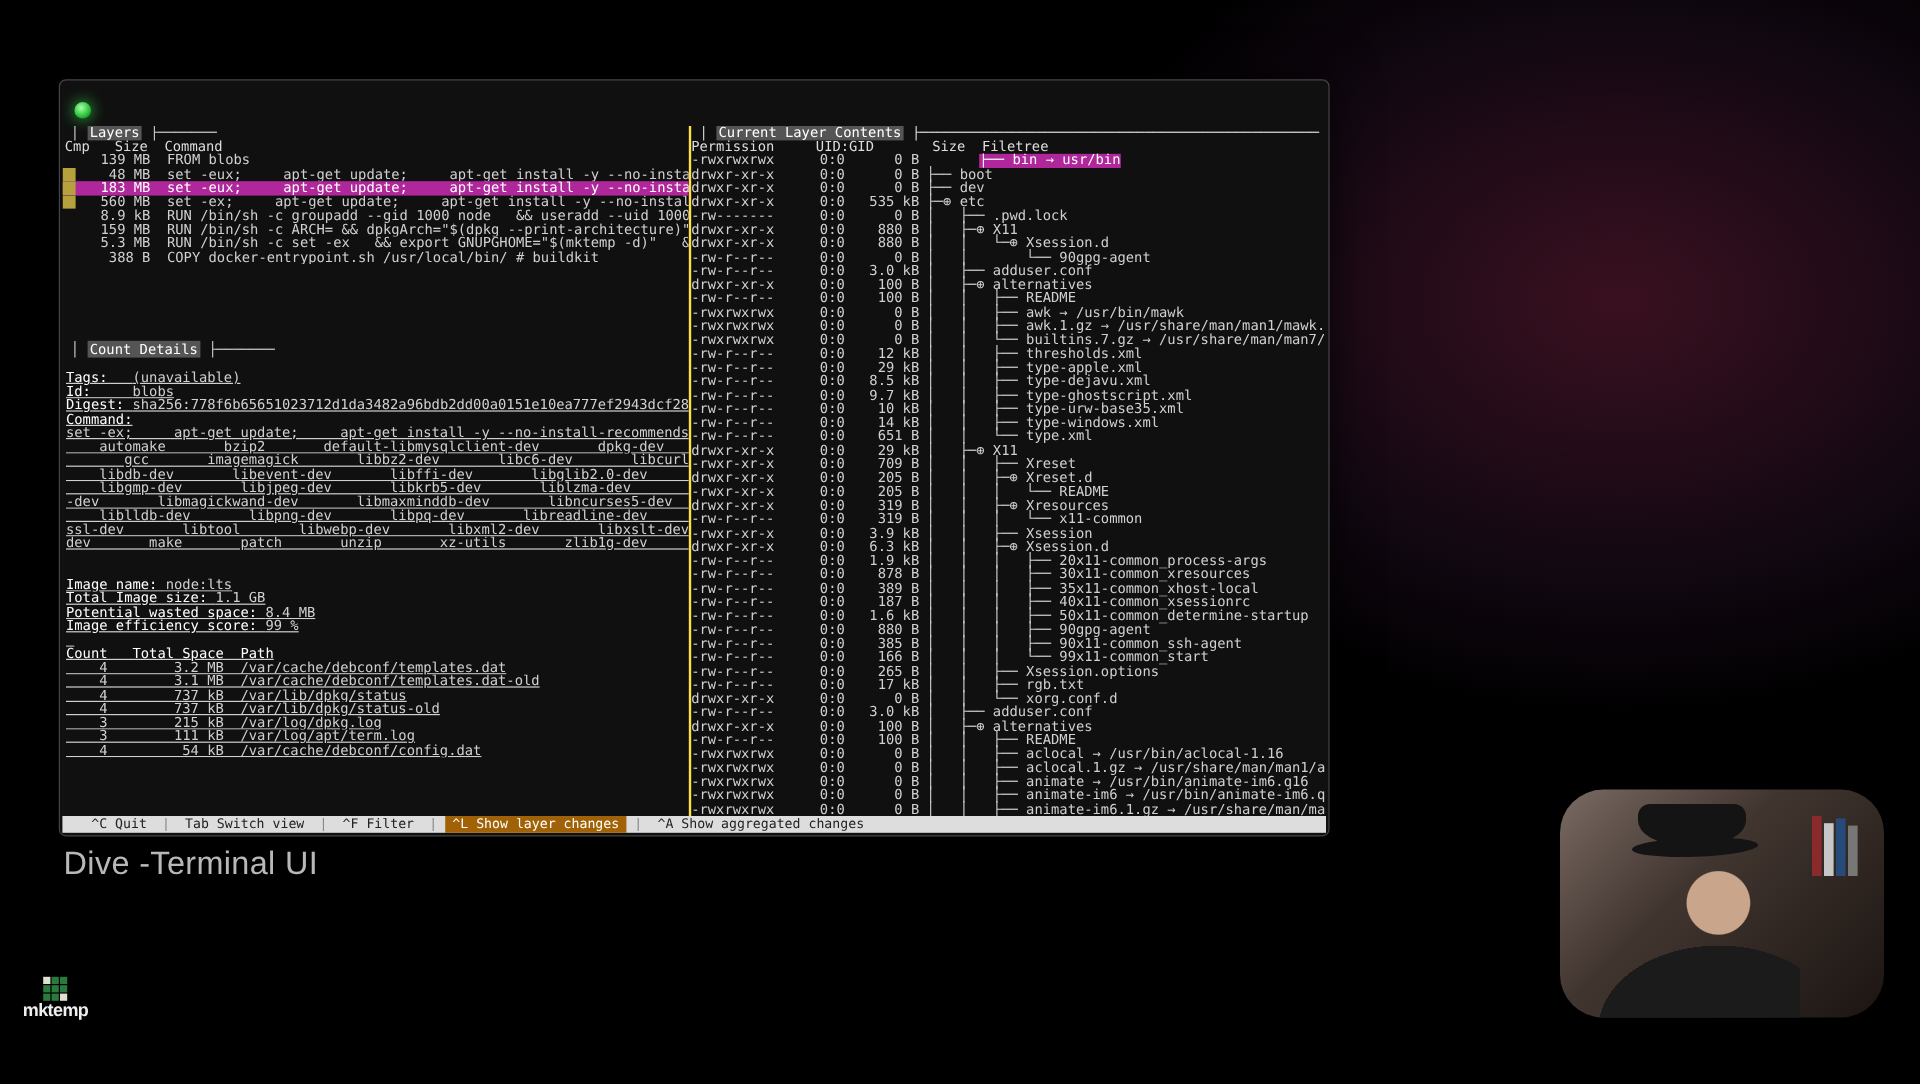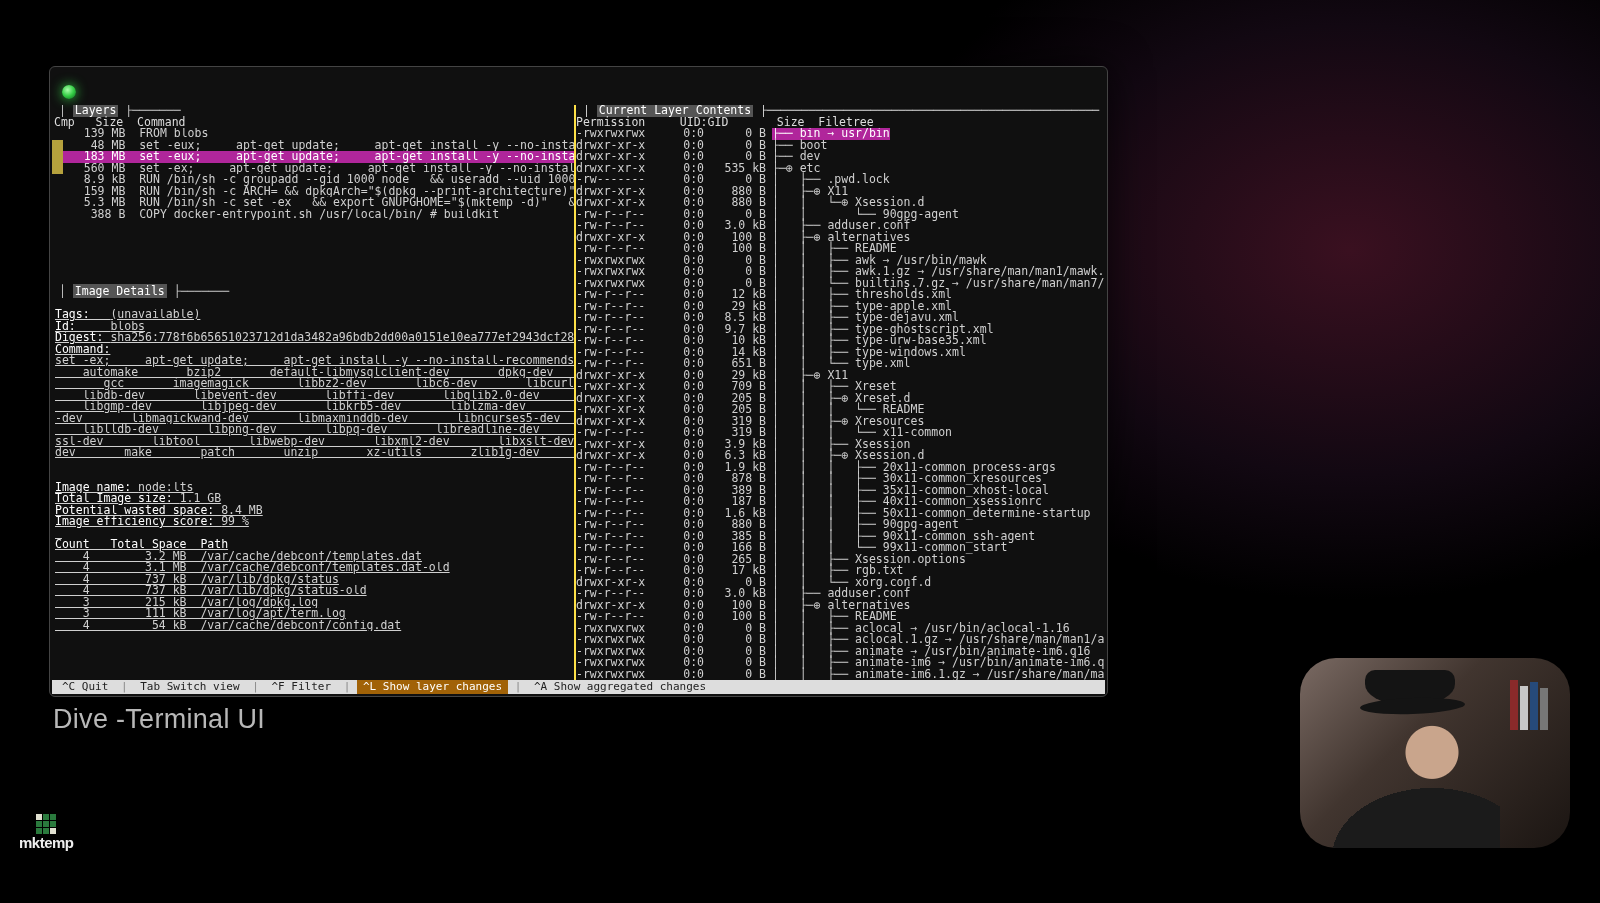--- a/index.html
+++ b/index.html
@@ -73,29 +73,29 @@
 
   
   #right-header-line { height:11.5px; color:#ddd; padding-left:0; }
   #file-cols { height:11.5px; color:#ddd; }
   #file-lines { flex:1; overflow:hidden; }
   .fline { height:11.5px; }
   .fline .perm { display:inline-block; width:78px; }
   .fline .ug   { display:inline-block; width:50px; text-align:right; padding-right:6px;}
   .fline .sz   { display:inline-block; width:56px; text-align:right; padding-right:6px;}
   .fline .tree { display:inline-block; }
-  .sel-file { background:#b0269b; color:#fff; }
+  .sel-file { background:#b0269b; color:#fff;margin-left:44px; }
 
   
   #footer {
     height:14px;
     background:#ddd; color:#222;
     display:flex; align-items:center;
     font-size:11px; line-height:14px;
-    padding-left:4px;
+    padding-left:18px;
   }
   #footer .fitem { padding:0 6px; }
   #footer .factive { background:#a16207; color:#fff; }
 
   
   #caption {
     position:absolute; left:53px; top:714px;
     font-family: "Helvetica Neue", Arial, sans-serif;
     font-size:27px; color:#b8b8b8; letter-spacing:.3px;
     z-index:2;
@@ -153,21 +153,21 @@
   <div id="tcontent">
     <div id="panes">
       
       <div id="left-pane">
         
         <div class="sectitle-row"> │ <span class="txt">Layers</span> ├───────</div>
         <div class="hdr" id="layers-box">Cmp   Size  Command</div>
         <div id="layers-list"><div class="layer-line"><span class="cmp-col"></span><span>   139 MB  FROM blobs</span></div><div class="layer-line"><span class="cmp-col cmp-green"></span><span>    48 MB  set -eux;     apt-get update;     apt-get install -y --no-install-recommends             ca-</span></div><div class="layer-line layer-sel"><span class="cmp-col cmp-green"></span><span>   183 MB  set -eux;     apt-get update;     apt-get install -y --no-install-recommends             git</span></div><div class="layer-line"><span class="cmp-col cmp-green"></span><span>   560 MB  set -ex;     apt-get update;     apt-get install -y --no-install-recommends             auto</span></div><div class="layer-line"><span class="cmp-col"></span><span>   8.9 kB  RUN /bin/sh -c groupadd --gid 1000 node   &amp;&amp; useradd --uid 1000 --gid node --shell /bin/</span></div><div class="layer-line"><span class="cmp-col"></span><span>   159 MB  RUN /bin/sh -c ARCH= &amp;&amp; dpkgArch="$(dpkg --print-architecture)"     &amp;&amp; case "${dpkgArch##*</span></div><div class="layer-line"><span class="cmp-col"></span><span>   5.3 MB  RUN /bin/sh -c set -ex   &amp;&amp; export GNUPGHOME="$(mktemp -d)"   &amp;&amp; for key in     6A010C51</span></div><div class="layer-line"><span class="cmp-col"></span><span>    388 B  COPY docker-entrypoint.sh /usr/local/bin/ # buildkit</span></div></div>
 
         <div style="height:66px"></div>
-        <div class="sectitle-row"> │ <span class="txt">Image Details</span> ├───────</div>
+        <div class="sectitle-row"> │ <span class="txt">Count Details</span> ├───────</div>
         <div style="height:11.5px"></div>
         <div id="layer-details-box"><div class="details-line"><span class="bold">Tags:   </span>(unavailable)</div><div class="details-line"><span class="bold">Id:     </span>blobs</div><div class="details-line"><span class="bold">Digest: </span>sha256:778f6b65651023712d1da3482a96bdb2dd00a0151e10ea777ef2943dcf2830e</div><div class="details-line"><span class="bold">Command:</span></div><div class="details-line">set -ex;     apt-get update;     apt-get install -y --no-install-recommends             autoconf</div><div class="details-line">    automake       bzip2       default-libmysqlclient-dev       dpkg-dev       file       g++</div><div class="details-line">       gcc       imagemagick       libbz2-dev       libc6-dev       libcurl4-openssl-dev</div><div class="details-line">    libdb-dev       libevent-dev       libffi-dev       libglib2.0-dev       libgdbm-dev</div><div class="details-line">    libgmp-dev       libjpeg-dev       libkrb5-dev       liblzma-dev       libmagickcore</div><div class="details-line">-dev       libmagickwand-dev       libmaxminddb-dev       libncurses5-dev       libncursesw5</div><div class="details-line">    liblldb-dev       libpng-dev       libpq-dev       libreadline-dev       libsqlite3-dev       lib</div><div class="details-line">ssl-dev       libtool       libwebp-dev       libxml2-dev       libxslt-dev       libyaml-</div><div class="details-line">dev       make       patch       unzip       xz-utils       zlib1g-dev     ;     rm -rf /v</div></div>
 
         <div style="height:11.5px"></div>
         <div style="height:11.5px"></div>
         <div id="image-details-box"><div class="details-line"><span class="bold">Image name: </span>node:lts</div><div class="details-line"><span class="bold">Total Image size: </span>1.1 GB</div><div class="details-line"><span class="bold">Potential wasted space: </span>8.4 MB</div><div class="details-line"><span class="bold">Image efficiency score: </span>99 %</div><div class="details-line">&nbsp;</div><div class="details-line"><span class="bold">Count   Total Space  Path</span></div><div class="details-line">    4        3.2 MB  /var/cache/debconf/templates.dat</div><div class="details-line">    4        3.1 MB  /var/cache/debconf/templates.dat-old</div><div class="details-line">    4        737 kB  /var/lib/dpkg/status</div><div class="details-line">    4        737 kB  /var/lib/dpkg/status-old</div><div class="details-line">    3        215 kB  /var/log/dpkg.log</div><div class="details-line">    3        111 kB  /var/log/apt/term.log</div><div class="details-line">    4         54 kB  /var/cache/debconf/config.dat</div></div>
       </div>
 
       
       <div id="right-pane">

